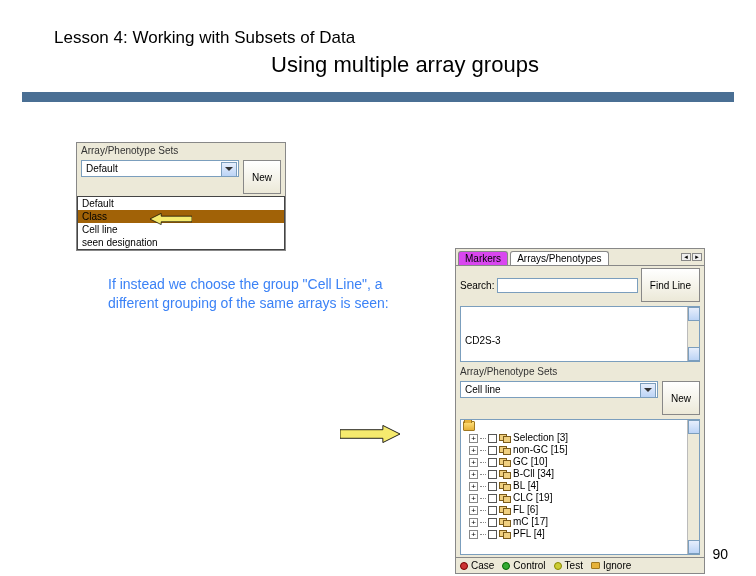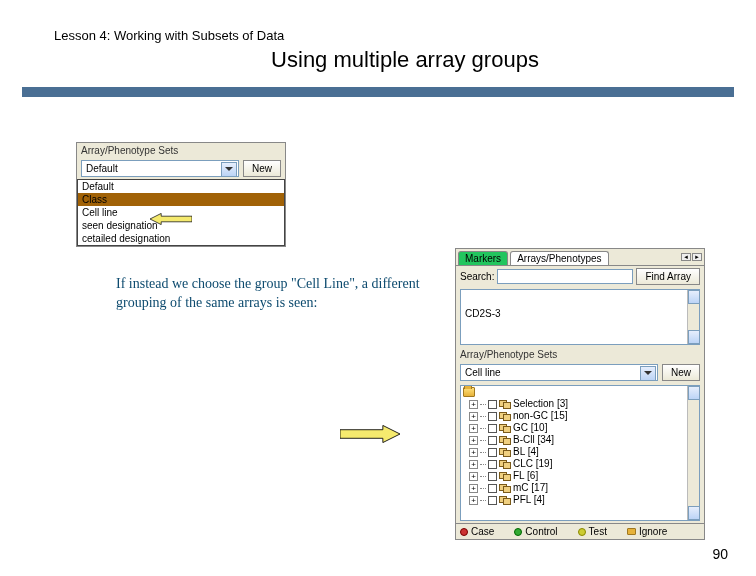--- a/index.html
+++ b/index.html
@@ -9,21 +9,21 @@
     background: #fff;
     width: 756px;
     height: 576px;
     position: relative;
     overflow: hidden;
   }
   .header {
     padding: 28px 0 0 54px;
   }
   .lesson-line {
-    font-size: 13px;
+    font-size: 17px;
     font-weight: normal;
     color: #000;
     margin-bottom: 4px;
   }
   .title-line {
     font-size: 22px;
     font-weight: normal;
     color: #000;
     text-align: center;
   }
@@ -76,22 +76,22 @@
     content: "";
     position: absolute;
     right: 5px;
     top: 6px;
     border-left: 4px solid transparent;
     border-right: 4px solid transparent;
     border-top: 4px solid #333;
     z-index: 2;
   }
   .btn {
-    height: 17px;
-    padding: 1px 8px;
+    height: 24px;
+    padding: 16px 8px;
     border: 1px solid #888;
     background: linear-gradient(#fff,#ece9d8);
     display: flex;
     align-items: center;
     font-size: 10px;
     cursor: pointer;
   }
   .dropdown-list {
     border: 1px solid #444;
     background: #fff;
@@ -109,27 +109,26 @@
   .arrow-left {
     position: absolute;
     left: 150px;
     top: 213px;
     width: 42px;
     height: 12px;
   }
   .arrow-svg { display: block; }
   .body-text {
     position: absolute;
-    left: 116px;
+    left: 108px;
     top: 275px;
     width: 320px;
     font-size: 14px;
     line-height: 1.35;
-    color: #0c4a6e;
-    font-family: Liberation Serif, serif;
+    color: #3b82f6;
   }
   .arrow-mid {
     position: absolute;
     left: 340px;
     top: 425px;
     width: 60px;
     height: 18px;
   }
   .panel-right {
     position: absolute;
@@ -144,21 +143,21 @@
   .tabs {
     display: flex;
     border-bottom: 1px solid #888;
     background: #ece9d8;
     padding-top: 2px;
   }
   .tab {
     padding: 1px 6px;
     border: 1px solid #888;
     border-bottom: none;
-    background: #22c55e;
+    background: #d946ef;
     margin-left: 2px;
     border-radius: 3px 3px 0 0;
     font-size: 10px;
   }
   .tab.active { background: #fff; }
   .tab-spacer { flex: 1; }
   .scroll-ctrl {
     display: flex;
     gap: 1px;
     padding: 2px;
@@ -192,20 +191,21 @@
     background: #fff;
     margin: 2px 4px;
     height: 56px;
     overflow: hidden;
     position: relative;
   }
   .listbox .item {
     padding: 18px 4px;
     font-size: 10px;
     line-height: 11px;
+    margin-top: 10px;
   }
   .scrollbar {
     position: absolute;
     right: 0; top: 0;
     width: 12px; height: 100%;
     background: #ece9d8;
     border-left: 1px solid #bbb;
   }
   .scrollbar::before, .scrollbar::after {
     content: "";
@@ -283,21 +283,21 @@
     border: 1px solid #7a5a1a;
     background: #f0d080;
   }
   .dbl-icon span:first-child { left: 0; top: 0; }
   .dbl-icon span:last-child { left: 4px; top: 2px; }
   .status-bar {
     display: flex;
     border-top: 1px solid #888;
     background: #ece9d8;
     padding: 2px 4px;
-    gap: 20px;
+    gap: 8px;
     font-size: 10px;
   }
   .status-seg { display: flex; align-items: center; gap: 3px; }
   .dot { width: 8px; height: 8px; border-radius: 50%; }
   .dot.red { background: #c33; border: 1px solid #700; }
   .dot.green { background: #3a3; border: 1px solid #060; }
   .dot.yellow { background: #cc3; border: 1px solid #880; }
   .dot.folder { background: #e6b23a; border: 1px solid #a07820; border-radius: 1px; width: 9px; height: 7px;}
   .page-num {
     position: absolute;
@@ -323,21 +323,20 @@
     </div>
     <div class="btn">
       <span>New</span>
     </div>
   </div>
   <ul class="dropdown-list">
     <li>Default</li>
     <li class="hl">Class</li>
     <li>Cell line</li>
     <li>seen designation</li>
-    <li>cetailed designation</li>
   </ul>
 </div>
 
 <svg class="arrow-left arrow-svg" viewBox="0 0 60 16">
   <polygon points="0,8 16,0 16,4 60,4 60,12 16,12 16,16" fill="#f5ea6e" stroke="#000" stroke-width="1"></polygon>
 </svg>
 
 <div class="body-text">If instead we choose the group "Cell Line", a different grouping of the same arrays is seen:</div>
 
 <svg class="arrow-mid arrow-svg" viewBox="0 0 70 20">
@@ -351,21 +350,21 @@
     <div class="tab-spacer"></div>
     <div class="scroll-ctrl">
       <span>◂</span>
       <span>▸</span>
     </div>
   </div>
   <div class="search-row">
     <span class="lbl">Search:</span>
     <div class="search-input"></div>
     <div class="btn">
-        <span>Find Array</span>
+        <span>Find Line</span>
       </div>
   </div>
   <div class="listbox">
     <div class="item">CD2S-3</div>
     <div class="item">CB511</div>
     <div class="item">CB511</div>
     <div class="item">CB:153</div>
     <div class="scrollbar"></div>
   </div>
   <div class="panel-title">Array/Phenotype Sets</div>

